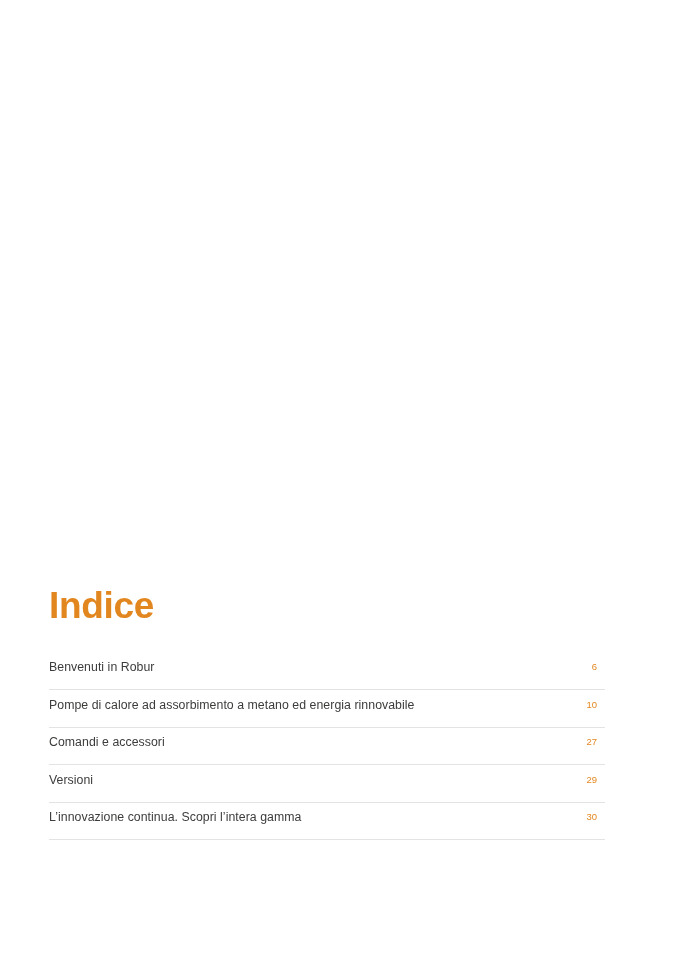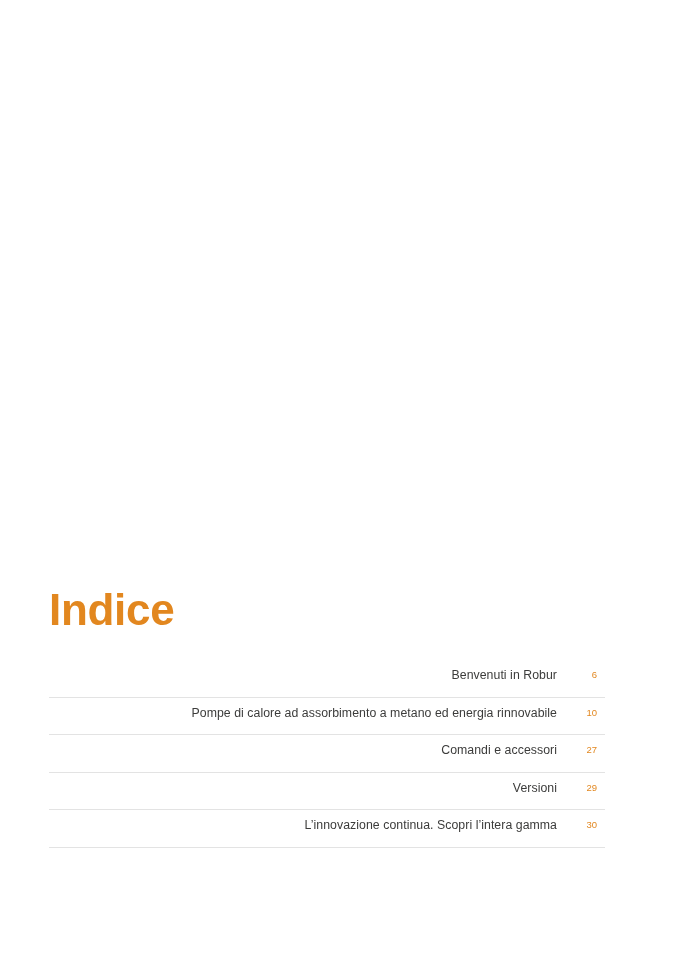--- a/index.html
+++ b/index.html
@@ -20,40 +20,39 @@
     height: 959px;
     box-sizing: border-box;
   }
   .toc-block {
     position: absolute;
     left: 49px;
     top: 586px;
     width: 556px;
   }
   .toc-title {
-    font-size: 44px;
+    font-size: 37px;
     font-weight: bold;
     color: #e2871f;
     letter-spacing: -0.3px;
     margin: 0 0 26px 0;
     line-height: 1.1;
   }
   .toc-list {
     width: 100%;
     border-collapse: collapse;
   }
   .toc-row {
     height: 28.5px;
   }
   .toc-entry {
     padding: 0;
     vertical-align: middle;
     border-bottom: 1px solid #e3e3e3;
     height: 28.5px;
-    text-align: right;
   }
   .toc-entry-label {
     font-size: 12.3px;
     color: #3c3c3b;
     letter-spacing: 0.05px;
     padding-bottom: 7px;
     white-space: nowrap;
   }
   .toc-entry-page {
     font-size: 9.5px;

